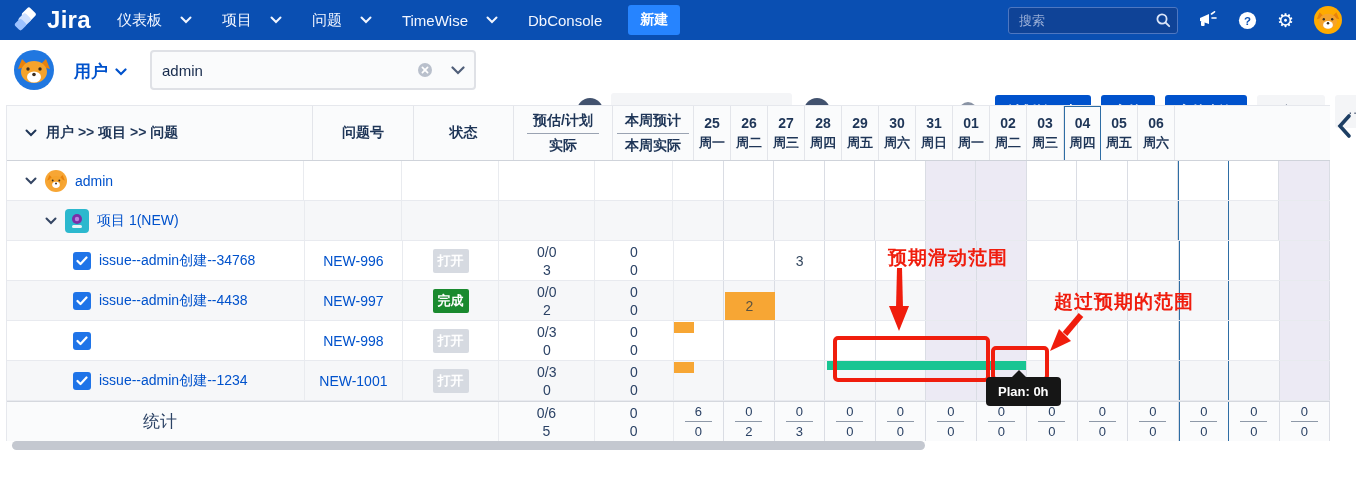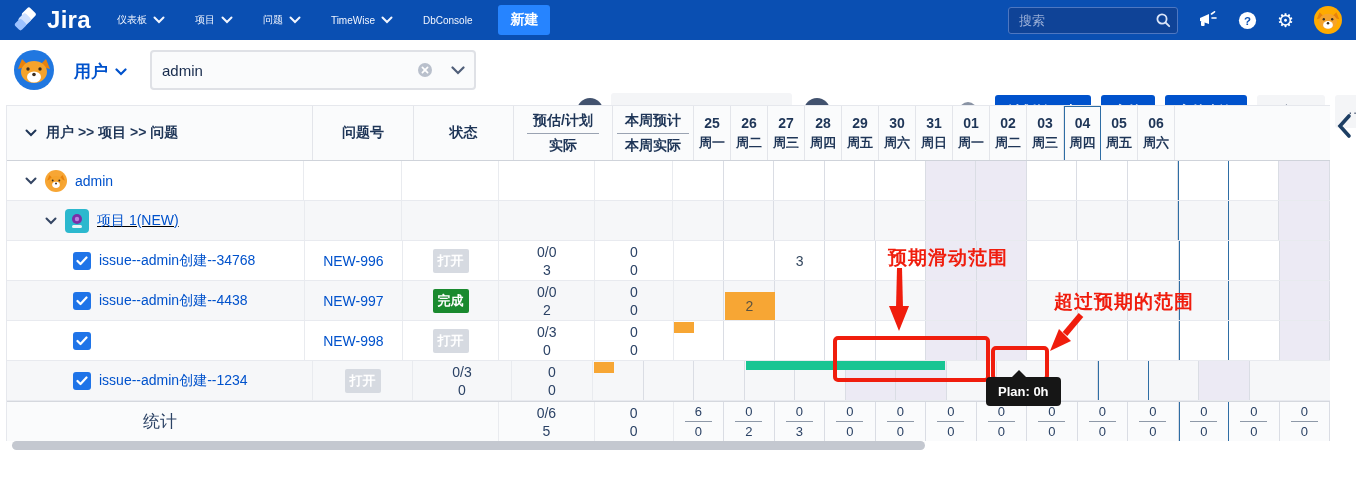--- a/index.html
+++ b/index.html
@@ -6,21 +6,21 @@
   body { background:#fff; }
   .page { position:relative; width:1356px; height:490px; background:#fff;
           font-family:"Liberation Sans","DejaVu Sans",sans-serif; overflow:hidden; }
 
   
   .navbar { position:absolute; left:0; top:0; width:1356px; height:40px;
             background:#0a4fb2; display:flex; align-items:center; padding:0 14px; }
   .nav-logo { display:flex; align-items:center; gap:7px; margin-right:26px; }
   .nav-logo-text { color:#fff; font-size:24px; font-weight:bold; letter-spacing:.3px; }
   .nav-menus { display:flex; align-items:center; gap:30px; }
-  .nav-item { display:flex; align-items:center; gap:6px; color:#f2f6ff; font-size:10px; cursor:pointer;text-align:center; }
+  .nav-item { display:flex; align-items:center; gap:18px; color:#f2f6ff; font-size:15px; cursor:pointer;text-align:center; }
   .btn-create { margin-left:26px; background:#2684ff; color:#fff; font-size:14px; font-weight:bold;
                 border:none; border-radius:3px; padding:6px 12px; cursor:pointer; }
   .nav-right { margin-left:auto; display:flex; align-items:center; gap:20px; }
   .nav-search { position:relative; width:170px; }
   .nav-search input { width:170px; height:27px; background:#0f4397; border:1px solid #4e77c1;
                       border-radius:3px; color:#e8eefc; font-size:13px; padding:0 28px 0 10px; outline:none; }
   .nav-search input::placeholder { color:#9db1d8; }
   .nav-search .mag { position:absolute; right:7px; top:5px; }
   .nav-ic { display:flex; align-items:center; justify-content:center; cursor:pointer; }
   .gear-glyph { color:#fff; font-size:19px; line-height:1; }
@@ -69,21 +69,21 @@
   .day-head.today { border:1px solid #2e6da4; border-bottom:none; }
 
   .trow { display:flex; height:40px; border-bottom:1px solid #e8eaef; background:#fff; }
   .trow.stripe { background:#f6f7f9; }
   .bcell { border-right:1px solid #e9ebef; display:flex; align-items:center; justify-content:center; }
   .bc-tree { width:306px; justify-content:flex-start; gap:8px; }
   .bc-key { width:101px; color:#0052cc; font-size:14px; cursor:pointer; }
   .bc-status { width:100px; }
   .bc-two { width:99px; flex-direction:column; font-size:14px; color:#2b4265; line-height:18px; }
   .bc-week { width:81px; }
-  .indent-user { padding-left:18px; } .indent-proj { padding-left:38px;text-decoration:underline; } .indent-issue { padding-left:66px; }
+  .indent-user { padding-left:18px; } .indent-proj { padding-left:38px; } .indent-issue { padding-left:66px; }
   .tree-label { color:#0052cc; font-size:14px; cursor:pointer; white-space:nowrap; }
   .chev-btn { display:flex; align-items:center; cursor:pointer; }
   .checkbox { width:18px; height:18px; background:#1f74e8; border-radius:3px; flex:none;
               display:flex; align-items:center; justify-content:center; cursor:pointer; }
   .badge { font-size:13px; font-weight:bold; color:#fff; padding:3px 5px; border-radius:2px; }
   .badge.gray { background:#d6dae1; } .badge.green { background:#1a8a2f; }
 
   .row-gantt { position:relative; display:flex; flex:none; }
   .day-cell { width:50.5px; flex:none; border-right:1px solid #dadde4; height:100%; }
   .day-cell.wkend { background:#eceaf4; }
@@ -542,20 +542,21 @@
         </div>
         <div class="trow stripe">
           <div class="bcell bc-tree indent-issue">
             <span class="checkbox">
               <svg width="12" height="10" viewBox="0 0 12 10">
                 <polyline points="1.5,5 4.5,8 10.5,1.5" fill="none" stroke="#fff" stroke-width="2.2" stroke-linecap="round" stroke-linejoin="round"></polyline>
               </svg>
             </span>
             <span class="tree-label">issue--admin创建--1234</span>
           </div>
+          <div class="bcell bc-key">NEW-1001</div>
           <div class="bcell bc-status">
             <span class="badge gray">打开</span>
           </div>
           <div class="bcell bc-two">
             <span>0/3</span>
             <span>0</span>
           </div>
           <div class="bcell bc-two bc-week">
             <span>0</span>
             <span>0</span>

